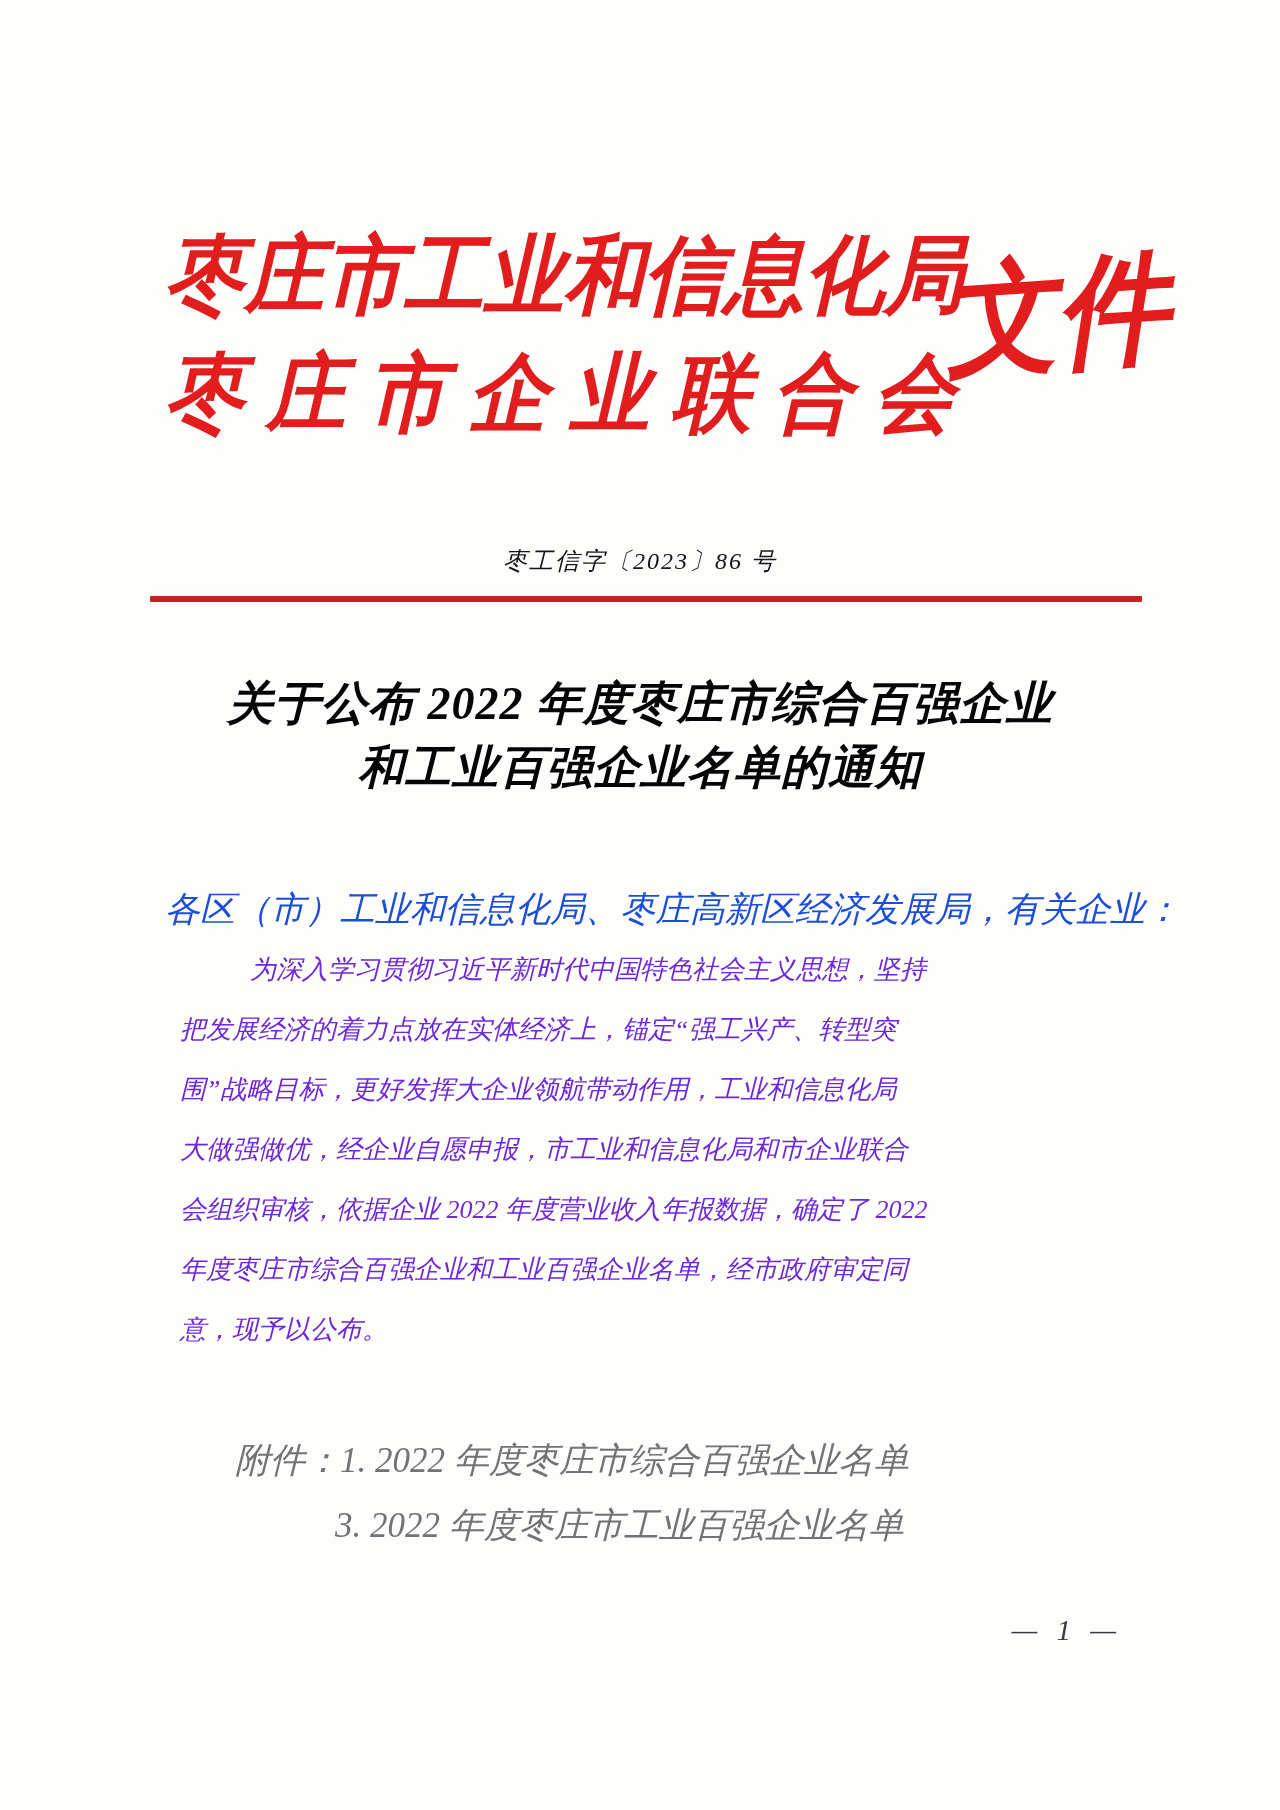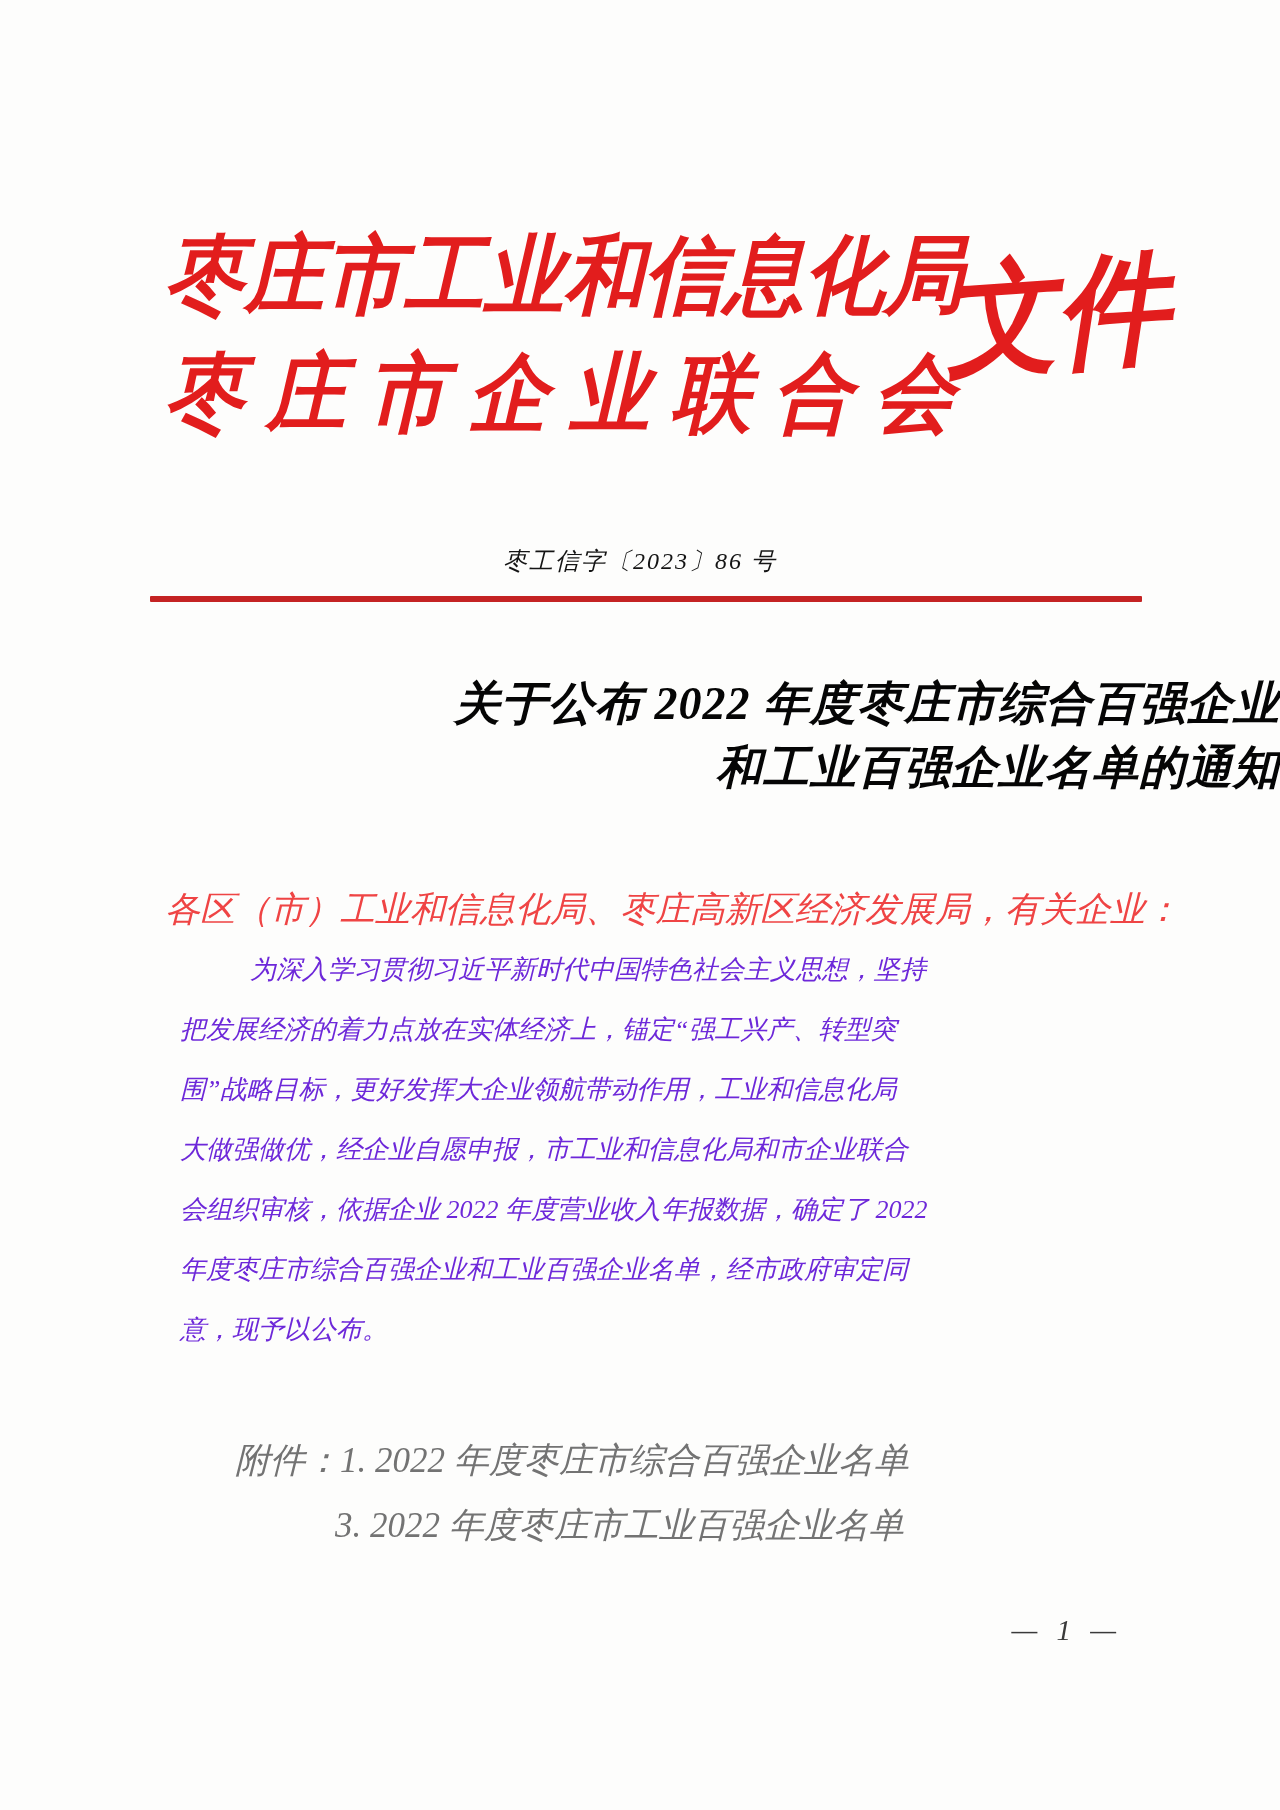--- a/index.html
+++ b/index.html
@@ -79,32 +79,32 @@
     left: 0;
     top: 672px;
     width: 1280px;
     text-align: center;
     font-weight: 700;
     color: #050505;
     font-size: 46px;
     line-height: 64px;
     letter-spacing: 1px;
   }
-  .title-line { display: block; white-space: nowrap; text-align: right; }
+  .title-line { display: block; white-space: nowrap; }
 
   
   .salutation {
     position: absolute;
     left: 165px;
     top: 880px;
     width: 990px;
     font-size: 35px;
     line-height: 60px;
     white-space: nowrap;
-    color: #ef4444;
+    color: #1d4ed8;
     text-align: center;
   }
   .paragraph {
     position: absolute;
     left: 180px;
     top: 940px;
     width: 990px;
     font-size: 26px;
     line-height: 60px;
     color: #6d28d9;

